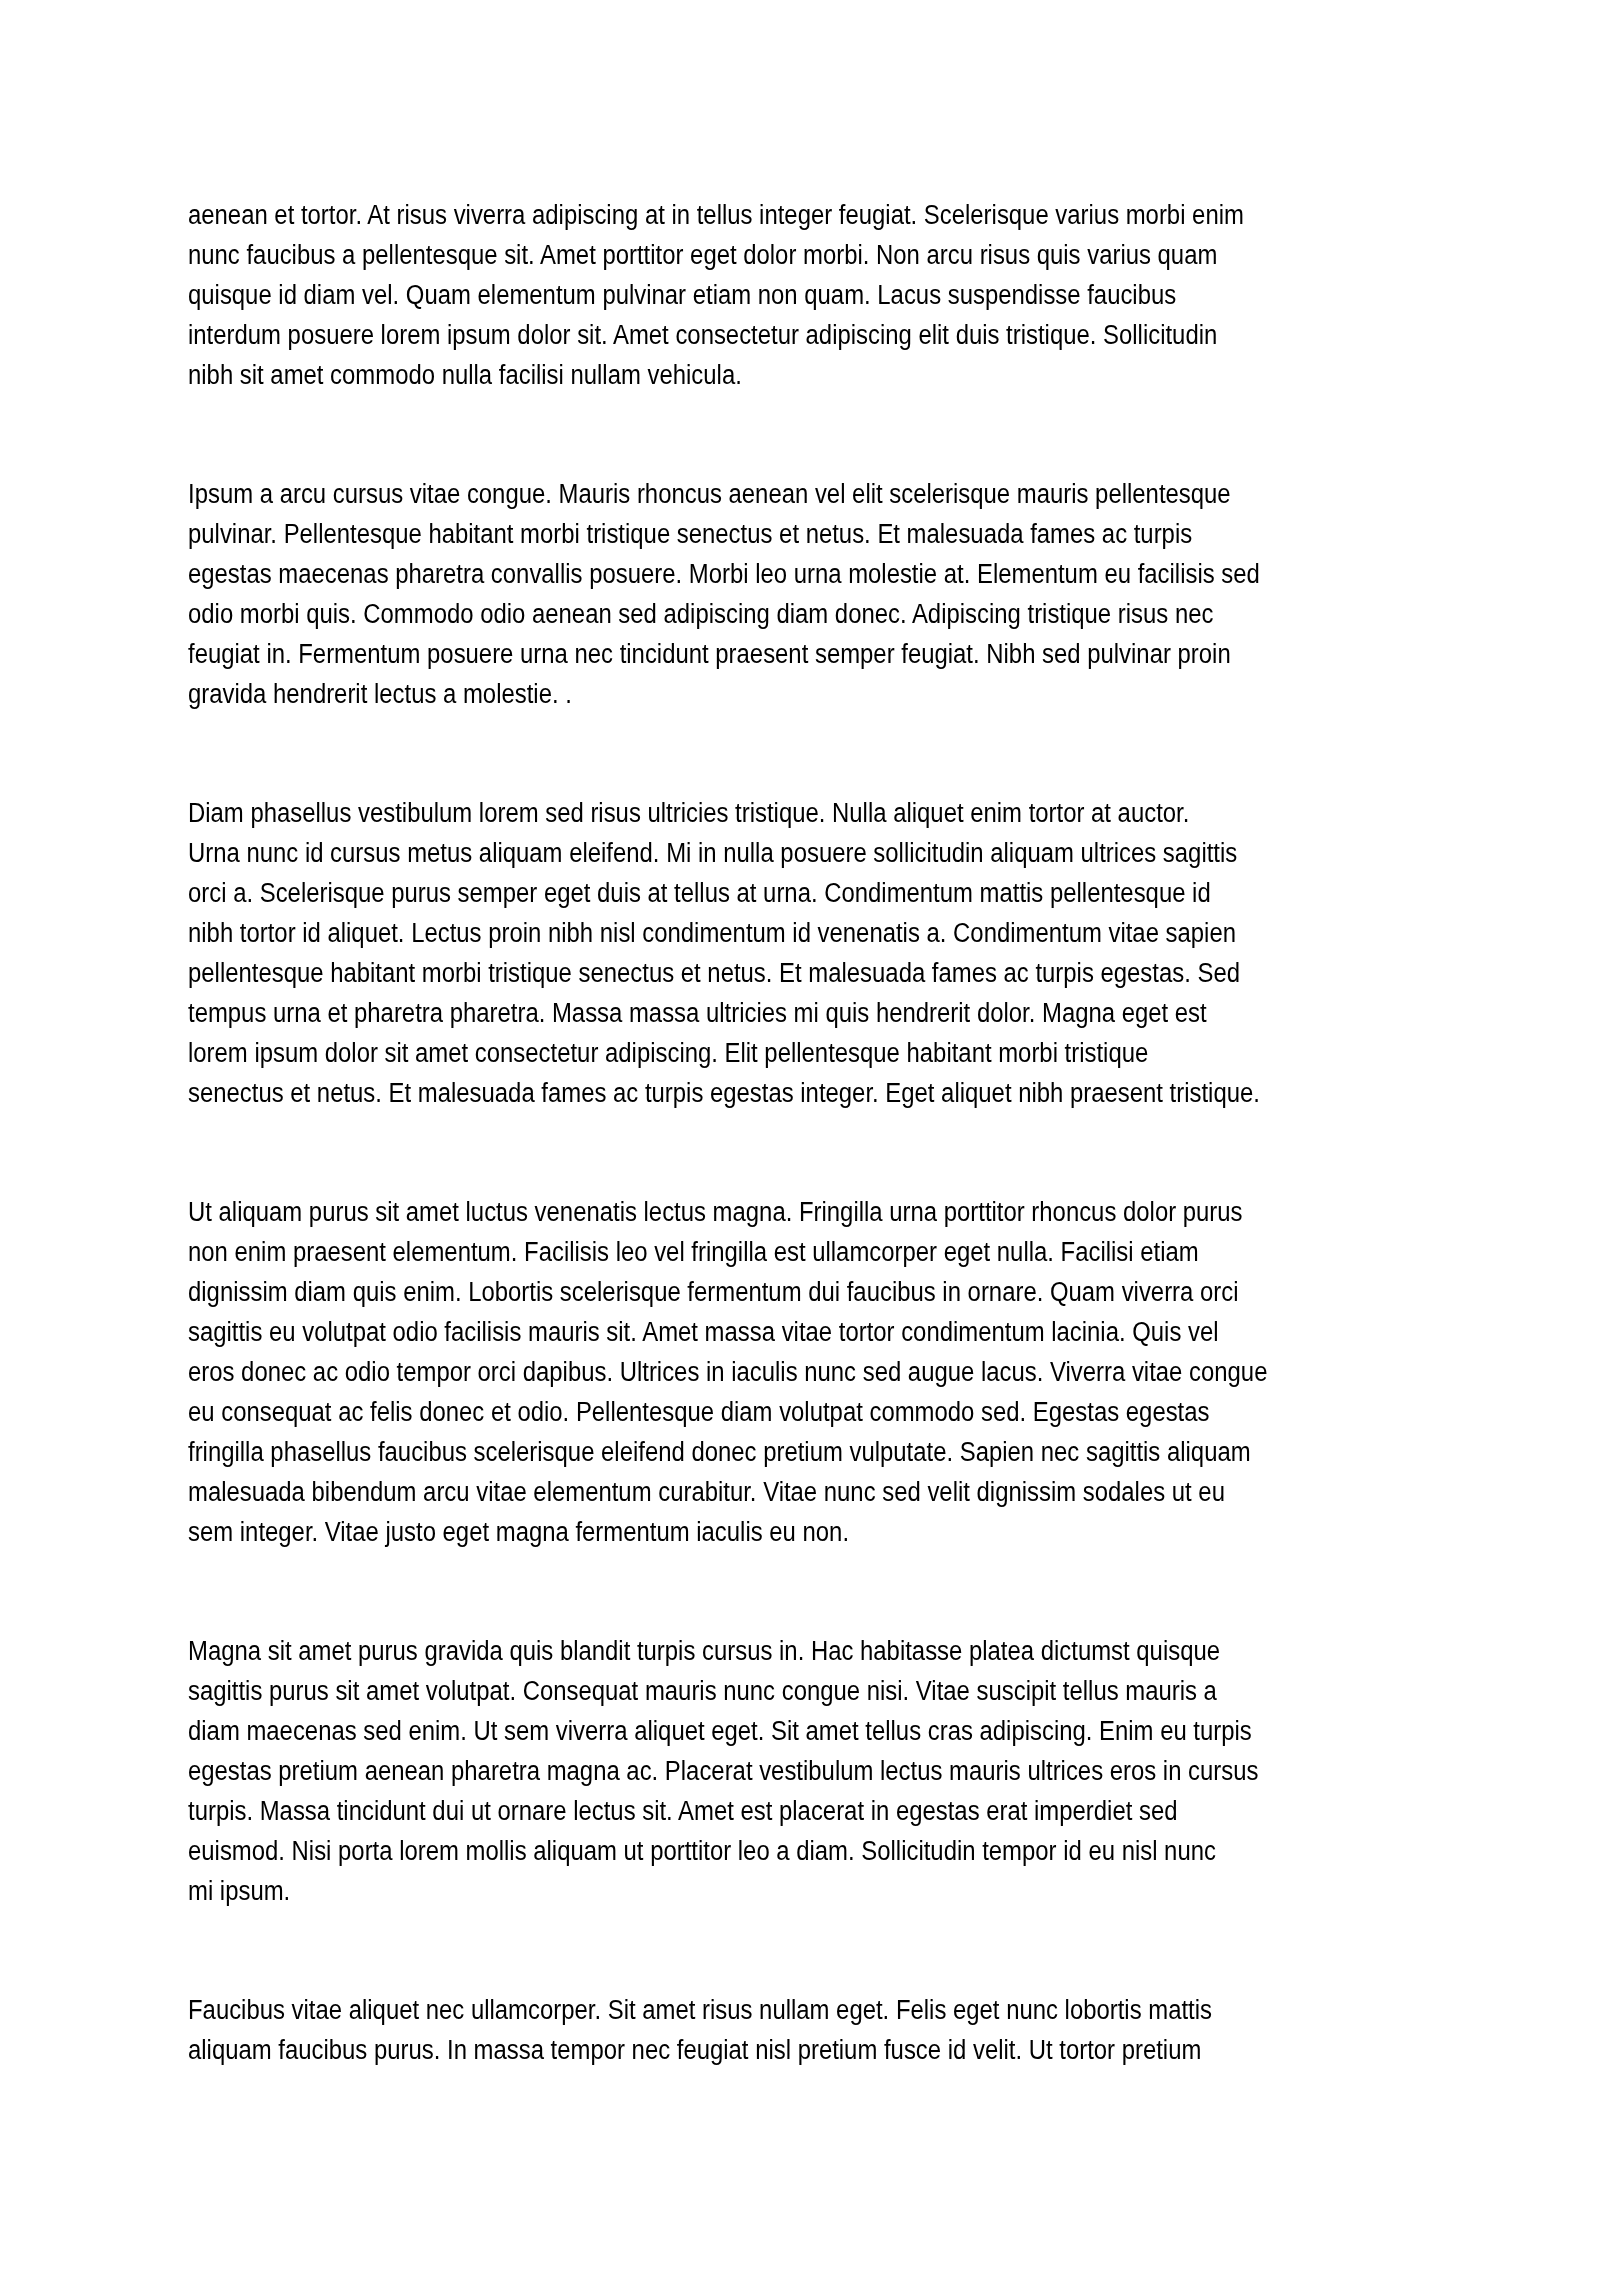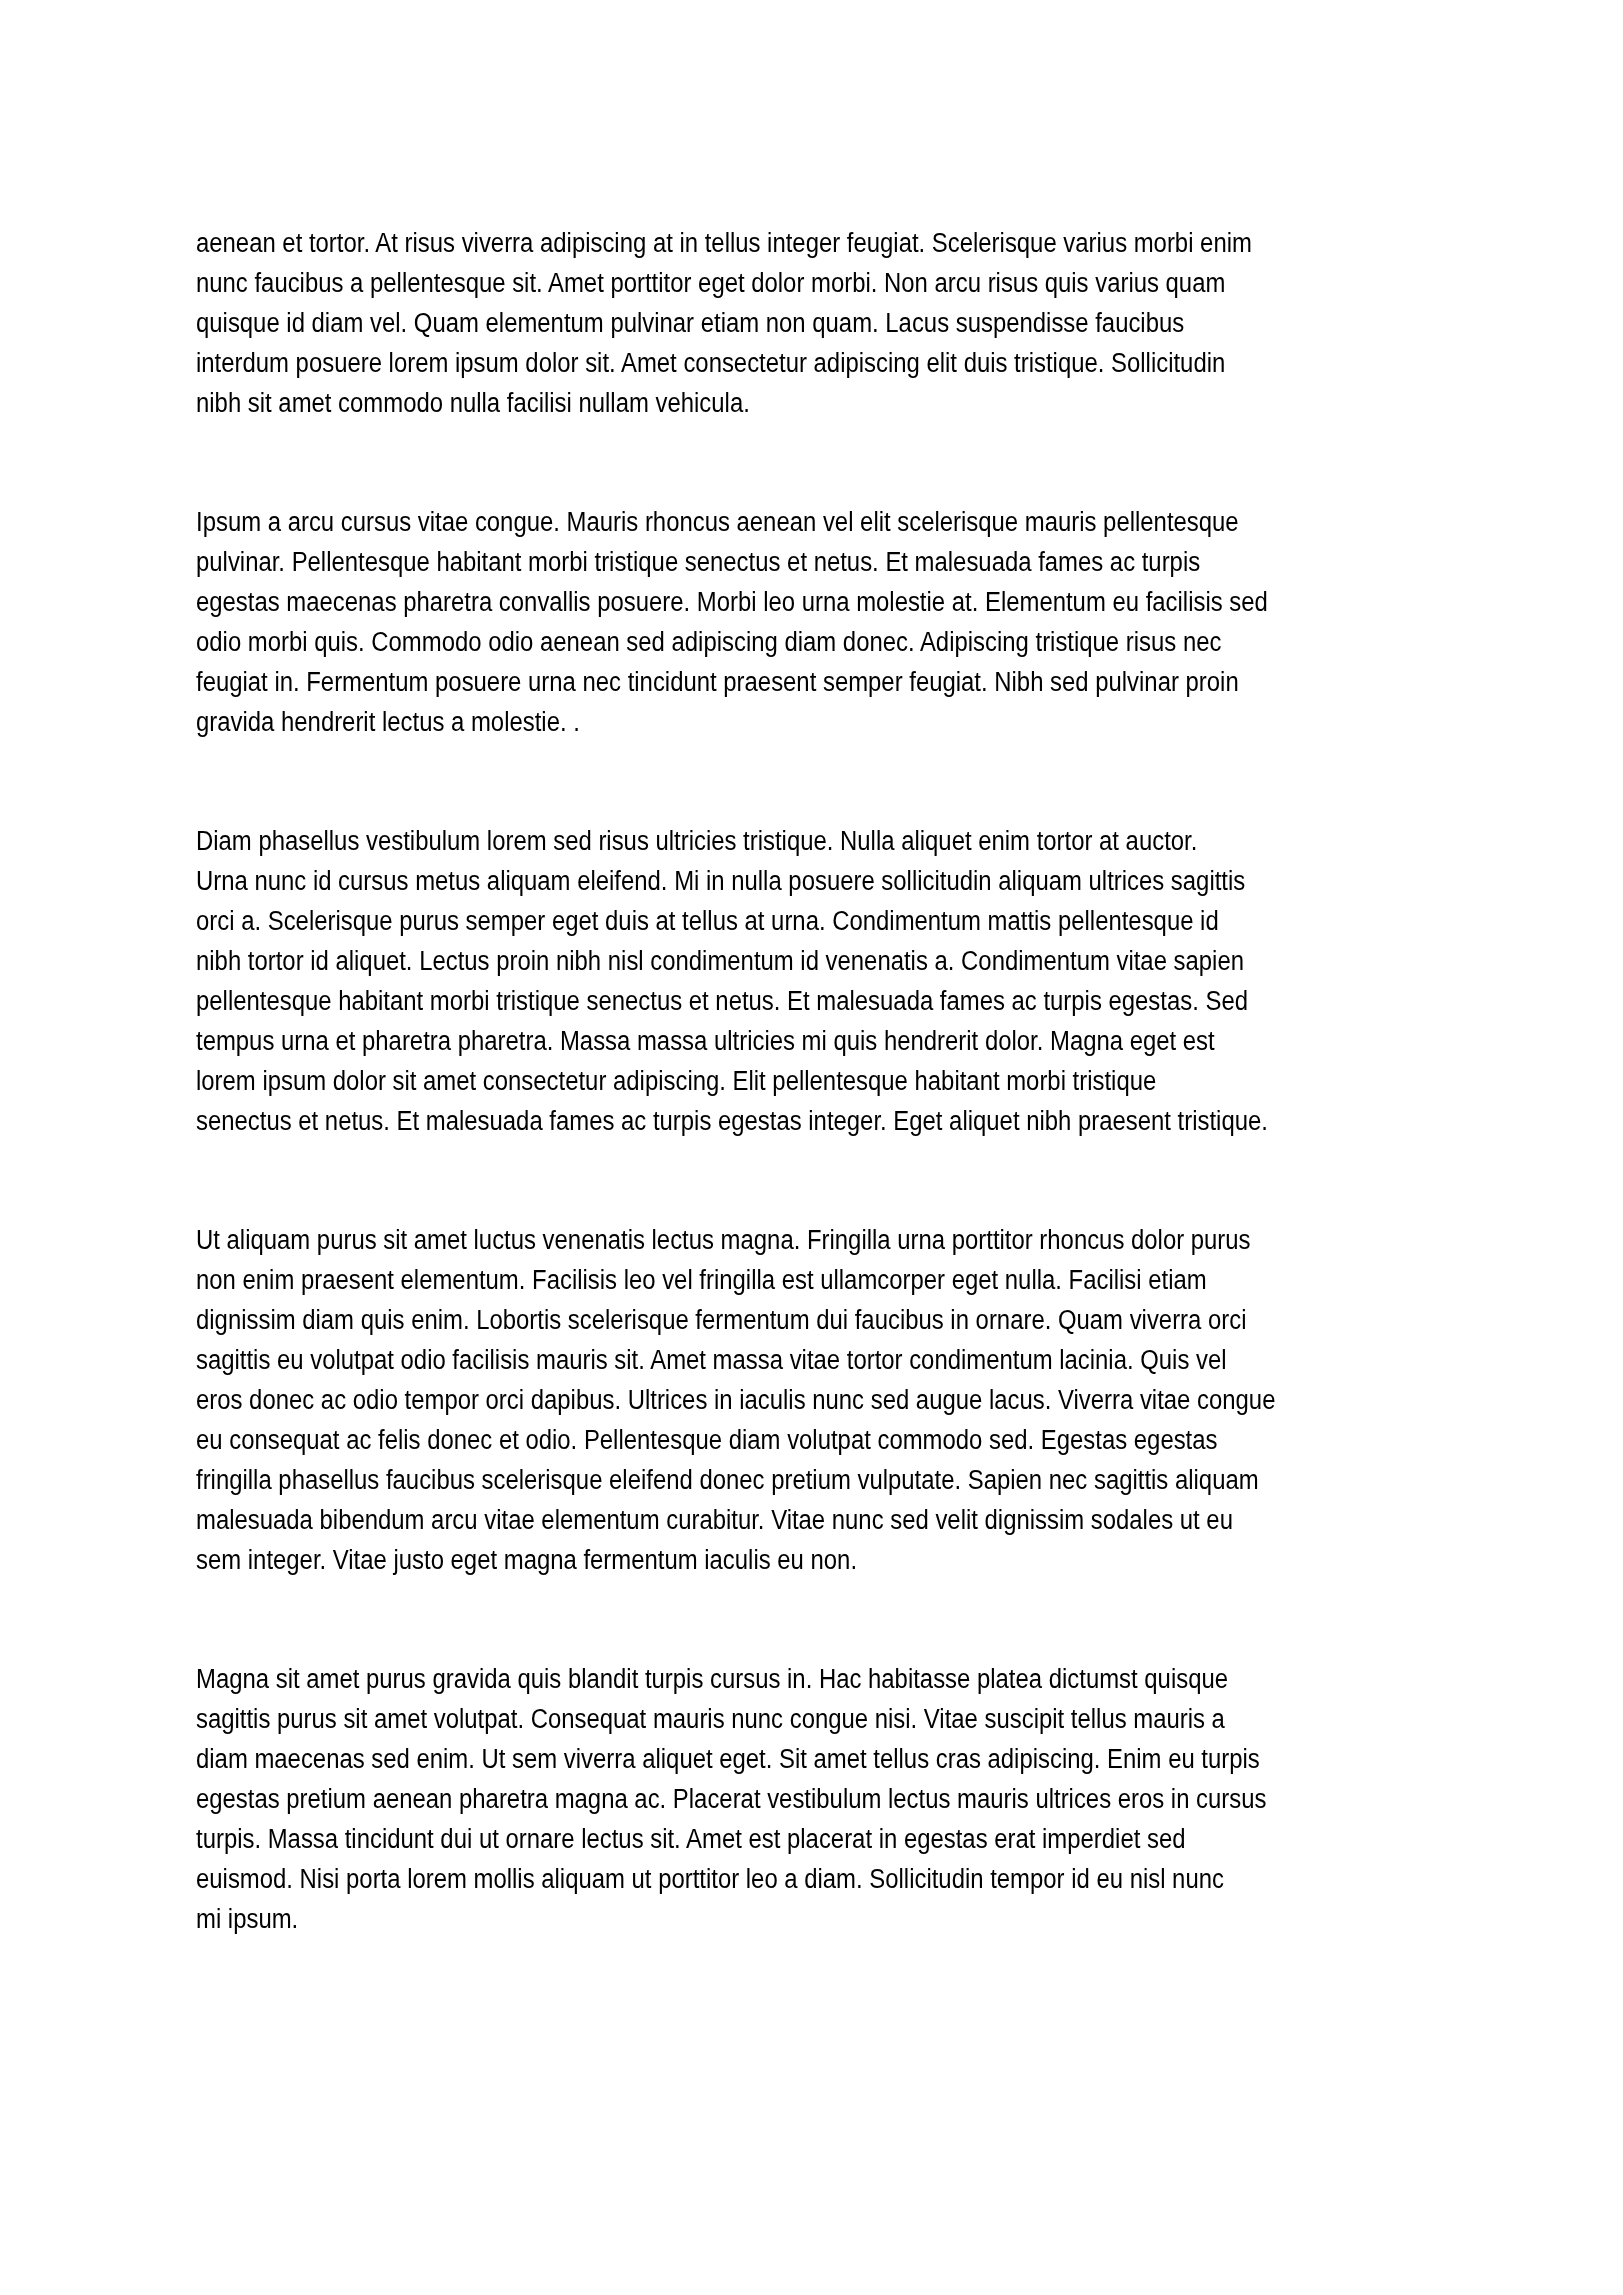--- a/index.html
+++ b/index.html
@@ -18,24 +18,23 @@
     .page {
       position: absolute;
       left: 0;
       top: 0;
       width: 1623px;
       height: 2295px;
       background: #ffffff;
     }
     .body-text {
       position: absolute;
-      left: 196px;
+      left: 188px;
       top: 195px;
       width: 1243px;
-      margin-top: 28px;
     }
     .paragraph {
       margin: 0 0 79px 0;
       padding: 0;
     }
     .line {
       display: block;
       height: 40px;
       line-height: 40px;
       font-size: 27px;
@@ -93,16 +92,20 @@
     <p class="paragraph">
       <span class="line">Magna sit amet purus gravida quis blandit turpis cursus in. Hac habitasse platea dictumst quisque</span>
       <span class="line">sagittis purus sit amet volutpat. Consequat mauris nunc congue nisi. Vitae suscipit tellus mauris a</span>
       <span class="line">diam maecenas sed enim. Ut sem viverra aliquet eget. Sit amet tellus cras adipiscing. Enim eu turpis</span>
       <span class="line">egestas pretium aenean pharetra magna ac. Placerat vestibulum lectus mauris ultrices eros in cursus</span>
       <span class="line">turpis. Massa tincidunt dui ut ornare lectus sit. Amet est placerat in egestas erat imperdiet sed</span>
       <span class="line">euismod. Nisi porta lorem mollis aliquam ut porttitor leo a diam. Sollicitudin tempor id eu nisl nunc</span>
       <span class="line">mi ipsum.</span>
     </p>
 
+    <p class="paragraph">
+      <span class="line">Faucibus vitae aliquet nec ullamcorper. Sit amet risus nullam eget. Felis eget nunc lobortis mattis</span>
+      <span class="line">aliquam faucibus purus. In massa tempor nec feugiat nisl pretium fusce id velit. Ut tortor pretium</span>
+    </p>
 
   </div>
 </div>
 
 
 </body></html>

